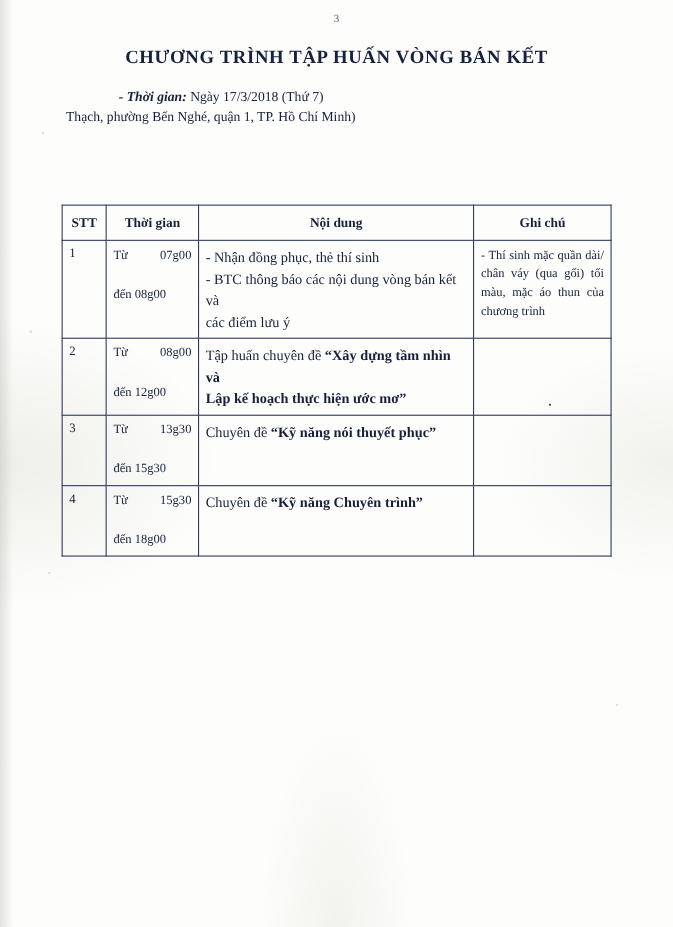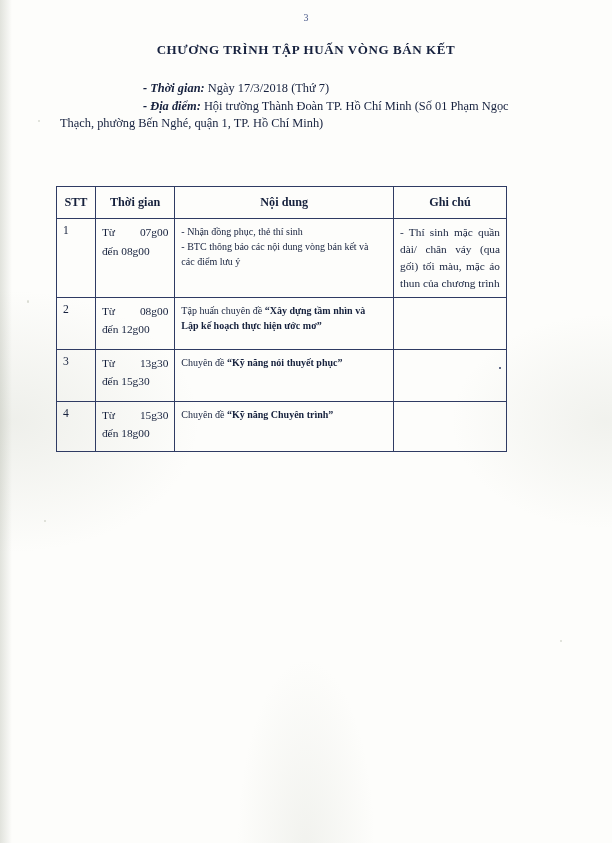--- a/index.html
+++ b/index.html
@@ -46,50 +46,49 @@
     font-size: 10px;
     color: #4a5a8a;
     font-family: "Liberation Serif", serif;
   }
   .doc-title {
     position: absolute;
     top: 42px;
     left: 0;
     right: 0;
     text-align: center;
-    font-size: 13px;
+    font-size: 17px;
     font-weight: bold;
     letter-spacing: 0.6px;
     color: #16213e;
   }
   .meta {
     position: absolute;
     top: 80px;
     left: 60px;
     right: 55px;
     font-size: 12.4px;
     line-height: 1.42;
     color: #16213e;
   }
   .meta .lbl {
     font-weight: bold;
     font-style: italic;
-    margin-left: 35px;
   }
   .meta-line-indent {
     padding-left: 100px;
   }
   .meta-row1 { padding-left: 48px; }
   .meta-row4 { padding-left: 48px; }
 
   table.program {
     position: absolute;
     top: 186px;
     left: 56px;
-    width: 451px;
+    width: 500px;
     border-collapse: collapse;
     font-size: 11.6px;
     color: #15203c;
   }
   table.program th,
   table.program td {
     border: 1px solid #2f3b63;
     vertical-align: top;
     padding: 5px 6px;
   }
@@ -111,24 +110,24 @@
   }
   td.time {
     font-size: 11.4px;
     line-height: 1.55;
   }
   .time-row {
     display: flex;
     justify-content: space-between;
   }
   .time-row .t-from { white-space: nowrap; text-align: center; }
-  .time-row2 { margin-top: 1px; }
+  .time-row2 { margin-top: 18px; }
   td.content {
     line-height: 1.5;
-    font-size: 10px;
+    font-size: 13px;
   }
   td.content .line { display: block; }
   .b { font-weight: bold; }
   td.note {
     font-size: 11.3px;
     line-height: 1.5;
     text-align: justify;
     margin-left: 27px;
   }
   .r1 { height: 66px; }
@@ -165,24 +164,20 @@
 
   <div class="page-number">3</div>
 
   <div class="doc-title">CHƯƠNG TRÌNH TẬP HUẤN VÒNG BÁN KẾT</div>
 
   <div class="meta">
     <div class="meta-row1">
       <span class="lbl">- Thời gian:</span>
       <span>Ngày 17/3/2018 (Thứ 7)</span>
     </div>
-    <div class="meta-row4">
-      <span class="lbl">- Địa điểm:</span>
-      <span>Hội trường Thành Đoàn TP. Hồ Chí Minh (Số 01 Phạm Ngọc</span>
-    </div>
     <div>Thạch, phường Bến Nghé, quận 1, TP. Hồ Chí Minh)</div>
   </div>
 
   <table class="program">
     <thead>
       <tr>
         <th class="col-stt">STT</th>
         <th class="col-time">Thời gian</th>
         <th class="col-content">Nội dung</th>
         <th class="col-note">Ghi chú</th>

